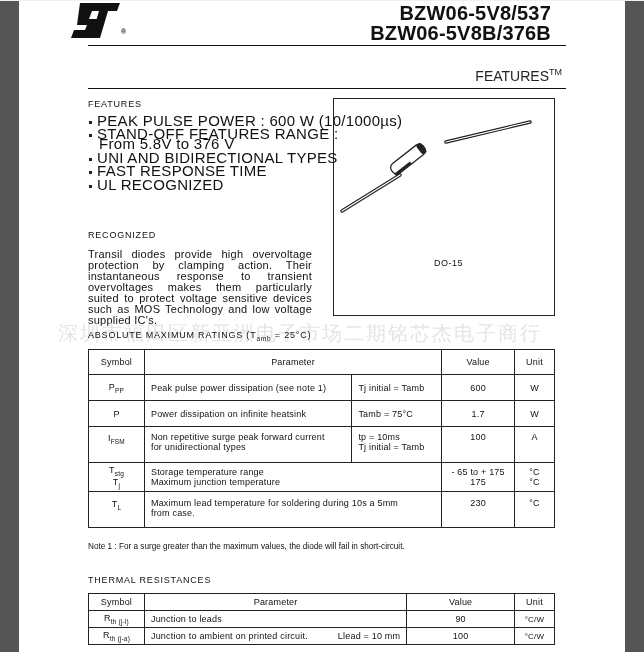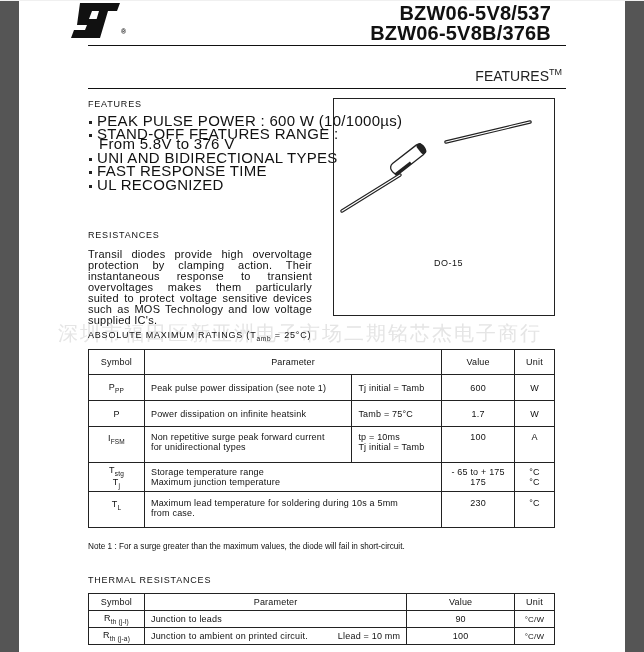--- a/index.html
+++ b/index.html
@@ -54,21 +54,21 @@
 
 <div class="abs section-title" style="top:99px;">FEATURES</div>
 <ul class="abs features">
   <li><span>PEAK PULSE POWER : 600 W  (10/1000µs)</span></li>
   <li><span>STAND-OFF FEATURES RANGE :</span><span class="sub">From 5.8V to 376 V</span></li>
   <li><span>UNI AND BIDIRECTIONAL TYPES</span></li>
   <li><span>FAST RESPONSE TIME</span></li>
   <li><span>UL RECOGNIZED</span></li>
 </ul>
 
-<div class="abs section-title" style="top:230px;">RESISTANCES</div>
+<div class="abs section-title" style="top:230px;">RECOGNIZED</div>
 <div class="abs desc">Transil diodes provide high overvoltage protection by clamping action. Their instantaneous response to transient overvoltages makes them particularly suited to protect voltage sensitive devices such as MOS Technology and low voltage supplied IC's.</div>
 
 <div class="abs pkgbox">
   <svg width="220" height="216" viewBox="0 0 220 216">
     <line x1="8" y1="112" x2="66" y2="76" stroke="#222" stroke-width="3.5" stroke-linecap="round"></line>
     <line x1="8" y1="112" x2="66" y2="76" stroke="#fff" stroke-width="1.2" stroke-linecap="round"></line>
 
   <line x1="47" y1="46" x2="64" y2="32" stroke="none"></line>
       <line x1="112" y1="43" x2="196" y2="23" stroke="#222" stroke-width="3.5" stroke-linecap="round"></line>
       <line x1="112" y1="43" x2="196" y2="23" stroke="#fff" stroke-width="1.2" stroke-linecap="round"></line>

